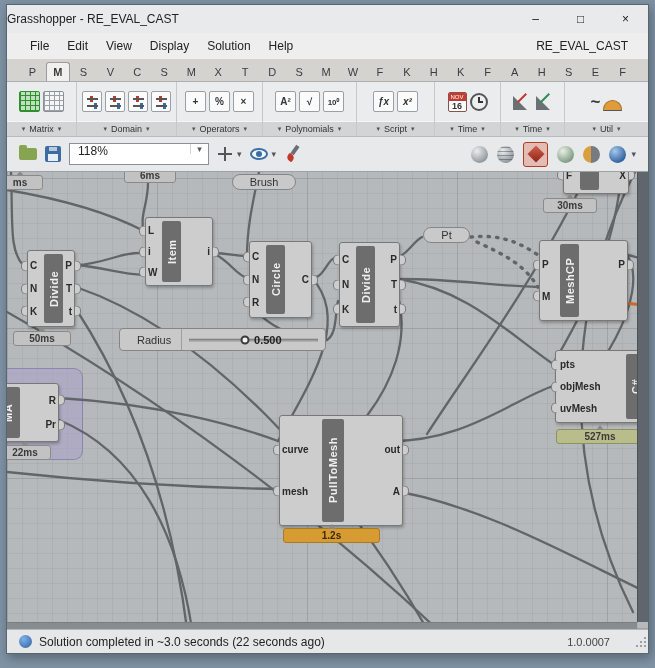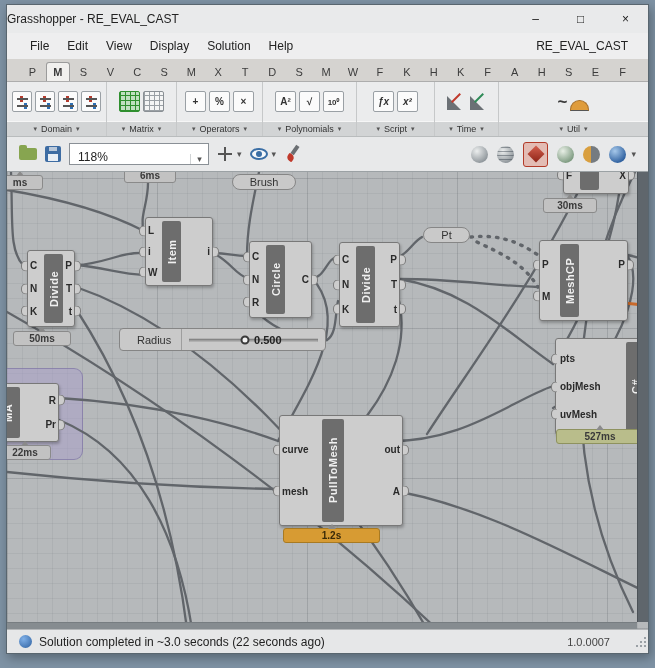--- a/index.html
+++ b/index.html
@@ -74,21 +74,21 @@
   
   .canvasbar { height:35px; background:#e8e9ea; display:flex; align-items:center; gap:8px;
                padding:0 12px; border-bottom:1px solid #9ba1a4; flex:0 0 auto; }
   .icon-folder { width:18px; height:12px; background:#87a550; border-radius:1px 2px 2px 2px; position:relative; }
   .icon-folder::before { content:""; position:absolute; top:-3px; left:0; width:8px; height:4px;
       background:#87a550; border-radius:2px 2px 0 0; }
   .icon-save { width:16px; height:16px; background:#3d6ca3; border-radius:2px; position:relative; }
   .icon-save::before { content:""; position:absolute; bottom:1px; left:3px; width:10px; height:7px; background:#e8eef5; }
   .icon-save::after { content:""; position:absolute; top:1px; left:4px; width:8px; height:4px; background:#b9c8da; }
   .zoom-combo { width:140px; height:22px; background:#fff; border:1px solid #8a9096;
-      display:flex; align-items:flex-end; font-size:12px; color:#222; }
+      display:flex; align-items:flex-start; font-size:12px; color:#222; }
   .zoom-value { flex:1; padding-left:8px; }
   .zoom-arrow { width:18px; text-align:center; color:#555; font-size:9px; border-left:1px solid #d0d3d5; }
   .icon-pan { width:16px; height:16px; background:
       linear-gradient(#555,#555) center/2px 14px no-repeat,
       linear-gradient(#555,#555) center/14px 2px no-repeat; }
   .dd { font-size:9px; color:#555; margin-left:-4px; }
   .icon-eye { width:18px; height:12px; border:2px solid #3a6ea5; border-radius:50%; position:relative; background:#f5f8fb; }
   .icon-eye::after { content:""; position:absolute; left:4px; top:1px; width:6px; height:6px;
       border-radius:50%; background:#3a6ea5; }
   .icon-brush { width:18px; height:18px; position:relative; }
@@ -220,44 +220,44 @@
     <span class="tab-letter">K</span>
     <span class="tab-letter">F</span>
     <span class="tab-letter">A</span>
     <span class="tab-letter">H</span>
     <span class="tab-letter">S</span>
     <span class="tab-letter">E</span>
     <span class="tab-letter">F</span>
   </div>
 
   <div class="ribbon">
+    <div class="rgroup" style="flex:0 0 70px">
+      <div class="ricons">
+        <div class="icon-grid green"></div>
+        <div class="icon-grid plain"></div>
+      </div>
+      <div class="rlabel">
+        <span class="side-arrow">▾</span>
+        <span>Matrix</span>
+        <span class="side-arrow">▾</span>
+      </div>
+    </div>
     <div class="rgroup" style="flex:0 0 96px">
       <div class="ricons">
         <div class="icon-domain"></div>
         <div class="icon-domain"></div>
         <div class="icon-domain"></div>
         <div class="icon-domain"></div>
       </div>
       <div class="rlabel">
         <span class="side-arrow">▾</span>
         <span>Domain</span>
         <span class="side-arrow">▾</span>
       </div>
     </div>
-    <div class="rgroup" style="flex:0 0 70px">
-      <div class="ricons">
-        <div class="icon-grid green"></div>
-        <div class="icon-grid plain"></div>
-      </div>
-      <div class="rlabel">
-        <span class="side-arrow">▾</span>
-        <span>Matrix</span>
-        <span class="side-arrow">▾</span>
-      </div>
-    </div>
     <div class="rgroup" style="flex:0 0 86px">
       <div class="ricons">
         <div class="opbox">+</div>
         <div class="opbox">%</div>
         <div class="opbox">×</div>
       </div>
       <div class="rlabel">
         <span class="side-arrow">▾</span>
         <span>Operators</span>
         <span class="side-arrow">▾</span>
@@ -276,20 +276,34 @@
       </div>
     </div>
     <div class="rgroup" style="flex:0 0 78px">
       <div class="ricons">
         <div class="opbox italic">ƒx</div>
         <div class="opbox italic">x²</div>
       </div>
       <div class="rlabel">
         <span class="side-arrow">▾</span>
         <span>Script</span>
+        <span class="side-arrow">▾</span>
+      </div>
+    </div>
+    <div class="rgroup" style="flex:0 0 66px">
+      <div class="ricons">
+        <div class="icon-cal">
+          <div class="cal-top">NOV</div>
+          <div class="cal-day">16</div>
+        </div>
+        <div class="icon-clock"></div>
+      </div>
+      <div class="rlabel">
+        <span class="side-arrow">▾</span>
+        <span>Time</span>
         <span class="side-arrow">▾</span>
       </div>
     </div>
     <div class="rgroup" style="flex:0 0 64px">
       <div class="ricons">
         <div class="icon-tri red"></div>
         <div class="icon-tri green"></div>
       </div>
       <div class="rlabel">
         <span class="side-arrow">▾</span>
@@ -481,21 +495,21 @@
         <div class="port">mesh</div>
       </div>
       <div class="gh-name" style="flex:0 0 22px">PullToMesh</div>
       <div class="ports out">
         <div class="port">out</div>
         <div class="port">A</div>
       </div>
     </div>
     <div class="tag orange" style="left:276px;top:356px;width:97px">1.2s</div>
 
-    <div class="gh-comp" style="left:548px;top:166px;width:93px;height:97px">
+    <div class="gh-comp" style="left:548px;top:178px;width:93px;height:73px">
       <div class="ports in grow">
         <div class="port">pts</div>
         <div class="port">objMesh</div>
         <div class="port">uvMesh</div>
       </div>
       <div class="gh-name">C#</div>
     </div>
     <div class="tag olive" style="left:549px;top:257px;width:88px">527ms</div>
 
     <div class="vscroll"></div>

